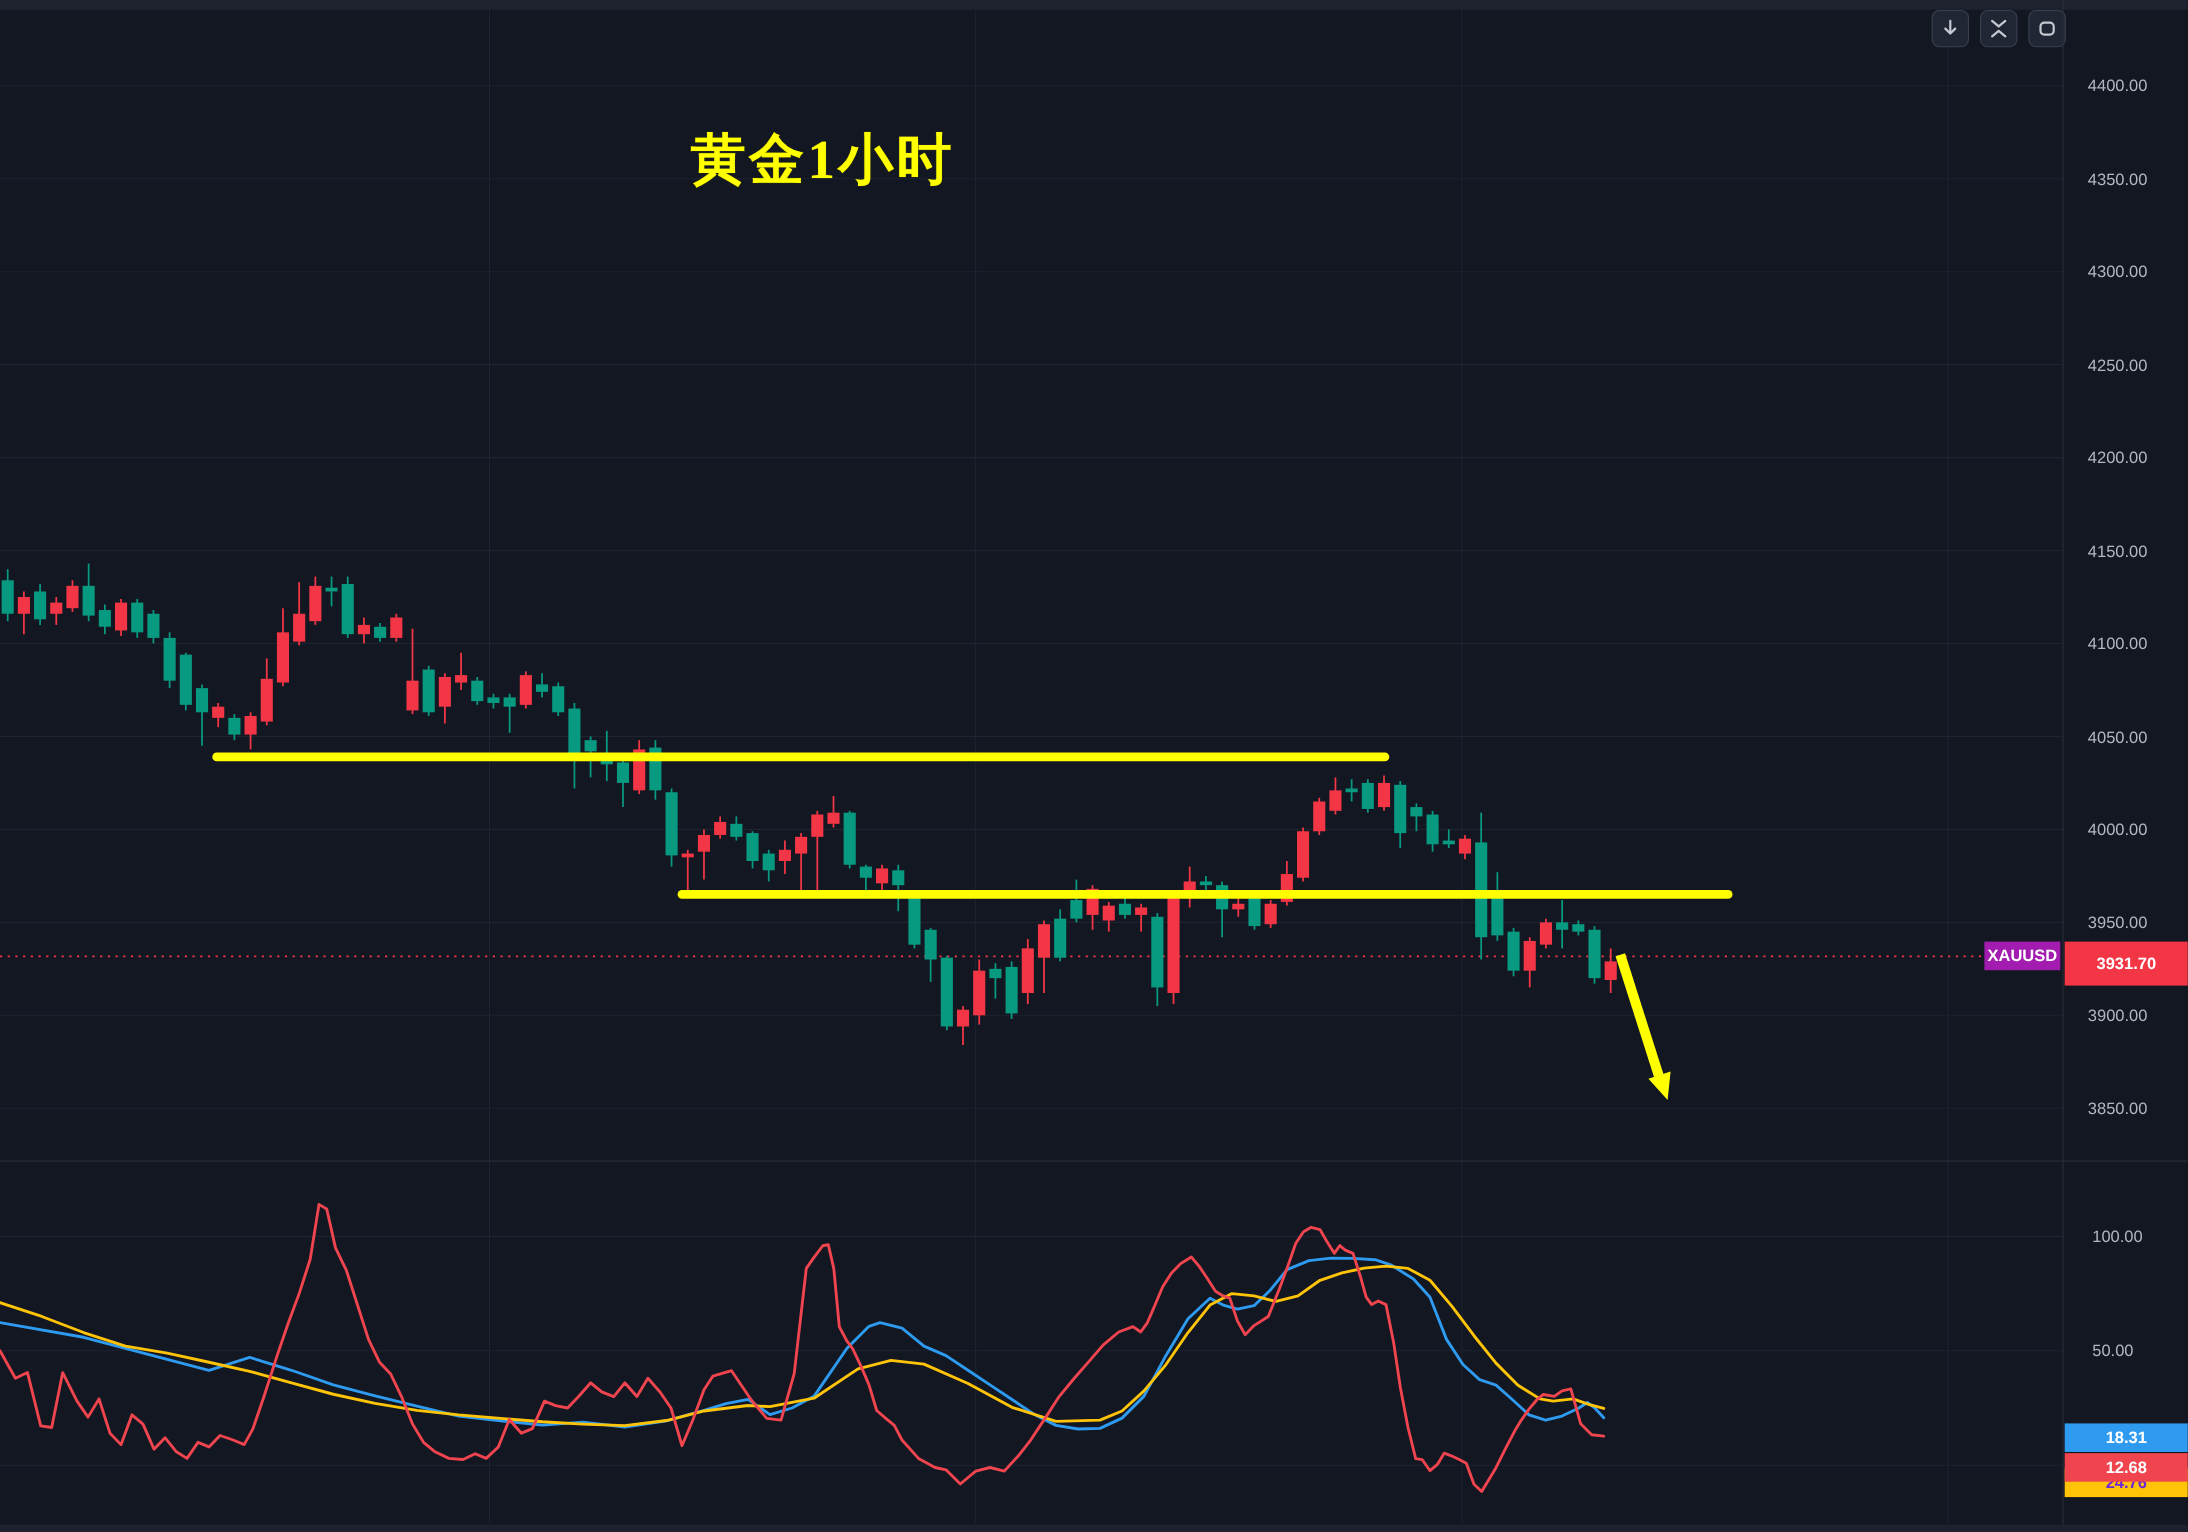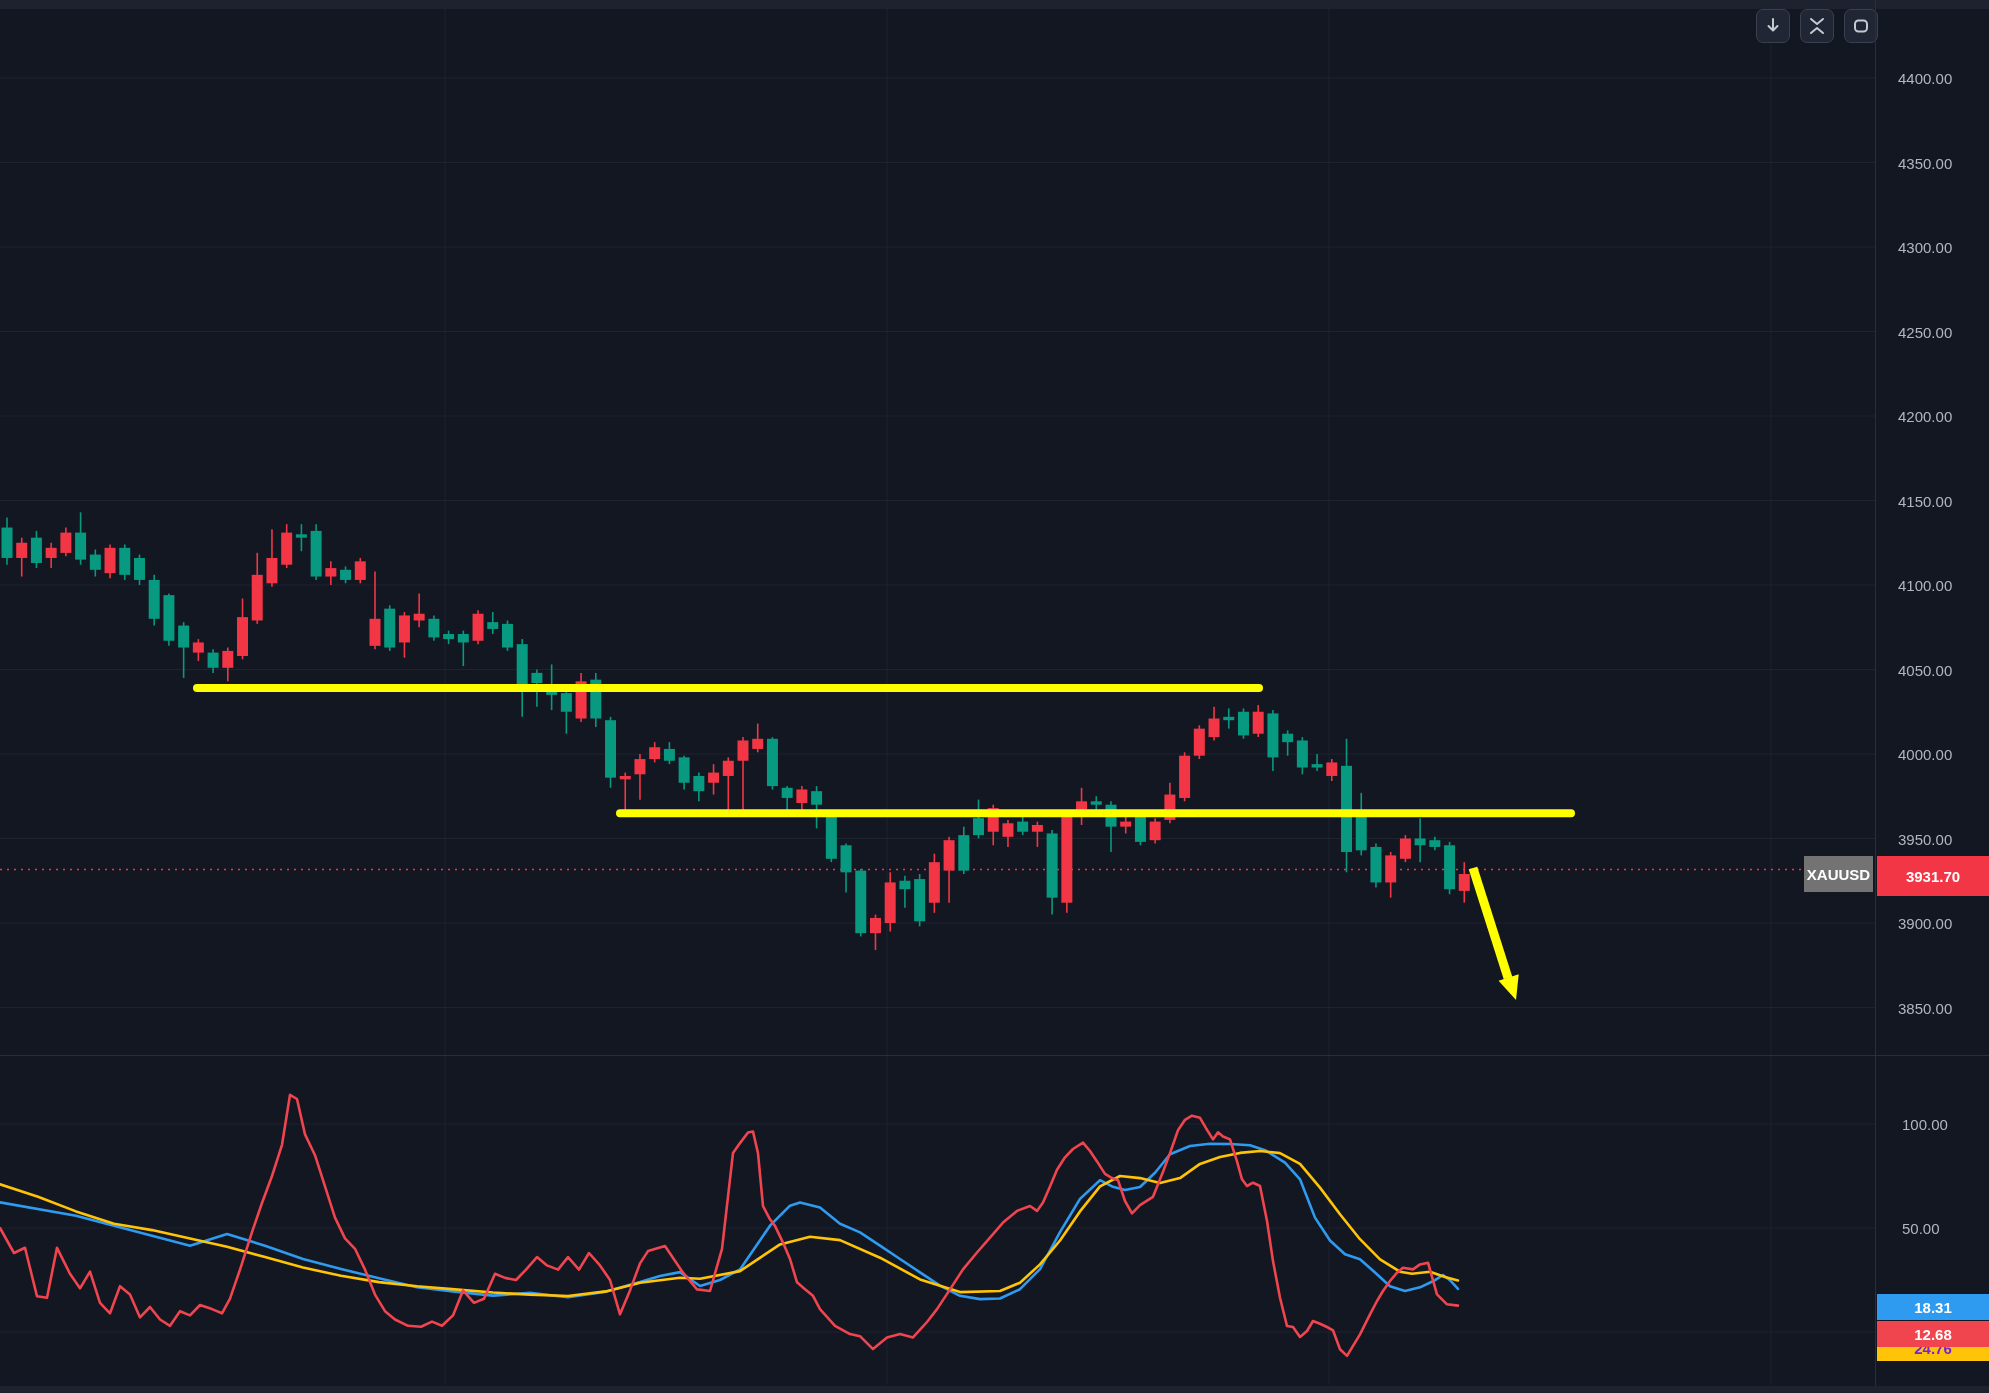--- a/index.html
+++ b/index.html
@@ -14,21 +14,21 @@
   .toolbar{position:absolute;top:9px;left:1756px;display:flex;gap:10px;}
   .tbtn{width:32px;height:32px;background:#212634;border:1px solid #3a4050;border-radius:7px;
         display:flex;align-items:center;justify-content:center;cursor:pointer;}
   .tbtn svg{stroke:#c6c9d1;fill:none;stroke-width:2;stroke-linecap:round;stroke-linejoin:round;}
   .axis-border{position:absolute;left:1875px;top:0;width:1px;height:1393px;background:#2a2e39;}
   .pane-sep{position:absolute;left:0;top:1055px;width:1989px;height:1px;background:#2a2e39;}
   .tick{position:absolute;left:1884px;width:100px;color:#b2b5be;font-size:15px;}
   .badge{position:absolute;font-size:15px;font-weight:bold;text-align:center;
          display:flex;align-items:center;justify-content:center;}
   .price-badge{left:1877px;width:112px;height:40px;background:#f23645;color:#ffffff;}
-  .symbol-badge{left:1804px;width:69px;height:36px;background:#737373;color:#ffffff;}
+  .symbol-badge{left:1804px;width:69px;height:26px;background:#a21caf;color:#ffffff;}
   .ind-badge{left:1877px;width:112px;height:26px;}
 </style>
 </head>
 <body>
 
 <div class="stage">
   <div class="topstrip"></div>
 
   <svg class="chart" id="chart-svg" width="1989" height="1393">
       <rect x="0" y="0" width="1989" height="1393" fill="#131722"></rect>
@@ -255,20 +255,21 @@
       <rect x="1458.78" y="873.99" width="11" height="16.899999999999977" fill="#f23645"></rect>
       <line x1="197" y1="688.09" x2="1259" y2="688.09" stroke="#ffff00" stroke-width="8" stroke-linecap="round"></line>
       <line x1="620" y1="813.15" x2="1571" y2="813.15" stroke="#ffff00" stroke-width="8" stroke-linecap="round"></line>
       <line x1="1473" y1="868" x2="1508" y2="978" stroke="#ffff00" stroke-width="9"></line>
       <polygon points="1516,1000 1498.5663358913753,980.7109524406297 1518.7271338451649,974.1434197738649" fill="#ffff00"></polygon>
       <path d="M0.0 1202.4 L76.0 1215.7 L152.0 1235.7 L190.0 1245.7 L227.0 1234.0 L265.0 1245.7 L303.0 1259.0 L341.0 1269.0 L379.0 1278.3 L417.0 1287.3 L455.0 1291.6 L493.0 1295.6 L530.0 1292.9 L568.0 1297.3 L606.0 1291.6 L640.0 1282.1 L660.0 1276.0 L680.0 1272.1 L700.0 1286.0 L720.0 1280.0 L740.0 1269.4 L770.0 1225.7 L790.0 1205.7 L800.0 1202.4 L820.0 1207.4 L840.0 1223.8 L860.0 1232.4 L880.0 1245.7 L900.0 1259.0 L920.0 1272.3 L940.0 1285.6 L960.0 1295.8 L980.0 1299.1 L1000.0 1298.5 L1020.0 1289.2 L1040.0 1269.2 L1060.0 1232.2 L1080.0 1198.9 L1100.0 1180.2 L1112.0 1186.4 L1125.0 1190.1 L1140.0 1187.0 L1155.0 1172.7 L1170.0 1154.2 L1190.0 1146.0 L1210.0 1143.8 L1230.0 1144.0 L1250.0 1145.2 L1265.0 1150.2 L1285.0 1162.7 L1300.0 1179.3 L1315.0 1217.6 L1330.0 1240.5 L1345.0 1254.2 L1360.0 1259.2 L1375.0 1272.5 L1390.0 1286.2 L1405.0 1291.0 L1420.0 1287.3 L1435.0 1280.2 L1443.0 1275.0 L1450.0 1280.2 L1458.0 1288.9" stroke="#2e9bf0" fill="none" stroke-width="2.6" stroke-linejoin="round" stroke-linecap="round"></path>
       <path d="M0.0 1184.3 L38.0 1196.8 L76.0 1211.4 L114.0 1223.8 L152.0 1230.1 L190.0 1238.4 L227.0 1246.7 L265.0 1257.1 L303.0 1267.5 L341.0 1275.8 L379.0 1282.1 L417.0 1286.2 L455.0 1289.4 L493.0 1292.5 L530.0 1294.6 L568.0 1296.0 L606.0 1291.4 L640.0 1282.7 L680.0 1277.7 L700.0 1278.8 L740.0 1271.1 L780.0 1244.4 L810.0 1236.7 L840.0 1240.1 L880.0 1257.7 L920.0 1279.4 L960.0 1292.1 L1000.0 1291.0 L1020.0 1282.7 L1040.0 1264.4 L1060.0 1240.5 L1080.0 1211.4 L1100.0 1186.4 L1120.0 1176.0 L1140.0 1178.1 L1160.0 1183.1 L1180.0 1178.1 L1200.0 1163.9 L1220.0 1157.1 L1240.0 1152.9 L1260.0 1151.0 L1280.0 1153.1 L1300.0 1163.9 L1320.0 1187.6 L1340.0 1214.3 L1360.0 1239.2 L1380.0 1259.4 L1400.0 1271.7 L1412.0 1273.8 L1430.0 1271.7 L1445.0 1276.9 L1458.0 1280.4" stroke="#ffc408" fill="none" stroke-width="2.6" stroke-linejoin="round" stroke-linecap="round"></path>
       <path d="M0.0 1228.0 L14.0 1253.0 L25.0 1247.8 L37.0 1296.2 L47.0 1297.7 L57.0 1247.8 L70.0 1273.8 L80.0 1288.3 L90.0 1271.7 L100.0 1302.9 L110.0 1313.3 L120.0 1286.2 L130.0 1294.6 L140.0 1317.4 L150.0 1307.0 L160.0 1319.5 L170.0 1325.8 L180.0 1311.2 L190.0 1315.4 L200.0 1305.0 L212.0 1309.1 L222.0 1313.3 L230.0 1298.7 L240.0 1269.6 L252.0 1232.2 L262.0 1203.0 L272.0 1176.0 L282.0 1144.8 L290.0 1094.9 L297.0 1099.0 L305.0 1134.4 L315.0 1155.2 L325.0 1186.4 L335.0 1217.6 L345.0 1238.4 L355.0 1248.8 L365.0 1269.6 L375.0 1294.6 L385.0 1311.2 L395.0 1319.5 L408.0 1325.8 L421.0 1326.8 L432.0 1321.6 L442.0 1325.8 L453.0 1315.4 L463.0 1290.4 L474.0 1302.9 L484.0 1298.7 L495.0 1273.8 L505.0 1277.9 L516.0 1280.0 L526.0 1269.6 L537.0 1257.1 L547.0 1265.4 L558.0 1269.6 L568.0 1257.1 L579.0 1269.6 L589.0 1253.0 L600.0 1265.4 L610.0 1280.0 L620.0 1314.3 L630.0 1290.4 L640.0 1263.4 L648.0 1251.1 L665.0 1246.1 L683.0 1272.7 L697.0 1289.4 L710.0 1291.0 L722.0 1248.8 L733.0 1153.1 L740.0 1143.1 L748.0 1132.5 L753.0 1131.5 L758.0 1153.3 L763.0 1206.0 L770.0 1219.3 L775.0 1225.9 L783.0 1242.6 L790.0 1259.0 L797.0 1282.3 L805.0 1289.2 L813.0 1295.8 L820.0 1309.1 L835.0 1325.8 L850.0 1334.1 L860.0 1336.2 L873.0 1349.1 L887.0 1337.4 L900.0 1334.1 L913.0 1337.4 L927.0 1322.0 L937.0 1309.1 L950.0 1289.4 L963.0 1269.4 L977.0 1252.5 L990.0 1237.6 L1003.0 1222.6 L1017.0 1210.9 L1030.0 1206.0 L1037.0 1210.9 L1043.0 1202.6 L1050.0 1186.4 L1057.0 1169.8 L1065.0 1157.3 L1073.0 1149.0 L1083.0 1142.7 L1090.0 1151.0 L1097.0 1161.4 L1105.0 1173.9 L1112.0 1178.1 L1118.0 1180.2 L1125.0 1201.0 L1132.0 1213.4 L1140.0 1205.1 L1153.0 1196.8 L1163.0 1171.8 L1170.0 1153.1 L1178.0 1130.2 L1185.0 1119.8 L1192.0 1115.7 L1200.0 1117.8 L1206.0 1128.2 L1213.0 1139.4 L1218.0 1132.3 L1223.0 1136.5 L1230.0 1139.4 L1237.0 1161.4 L1242.0 1179.3 L1247.0 1186.0 L1253.0 1182.7 L1260.0 1186.0 L1267.0 1220.9 L1273.0 1261.1 L1280.0 1297.7 L1287.0 1326.0 L1293.0 1327.0 L1300.0 1337.0 L1307.0 1331.0 L1313.0 1321.0 L1320.0 1323.7 L1327.0 1327.0 L1333.0 1330.3 L1340.0 1349.3 L1347.0 1355.9 L1360.0 1334.3 L1370.0 1314.3 L1377.0 1301.0 L1383.0 1291.0 L1390.0 1281.0 L1397.0 1272.7 L1403.0 1267.7 L1413.0 1269.4 L1420.0 1264.4 L1428.0 1262.7 L1437.0 1294.4 L1447.0 1304.3 L1458.0 1305.6" stroke="#f0454f" fill="none" stroke-width="2.6" stroke-linejoin="round" stroke-linecap="round"></path>
     </svg>
 
+  <div class="page-title">黄金1小时</div>
 
   <div class="toolbar">
     <div class="tbtn">
       <svg width="18" height="18" viewBox="0 0 18 18">
         <path d="M9 2 L9 13 M4.5 9 L9 13.5 L13.5 9"></path>
       </svg>
     </div>
     <div class="tbtn">
       <svg width="18" height="18" viewBox="0 0 18 18">
         <path d="M3 2 L9 7 L15 2 M3 16 L9 11 L15 16"></path>

